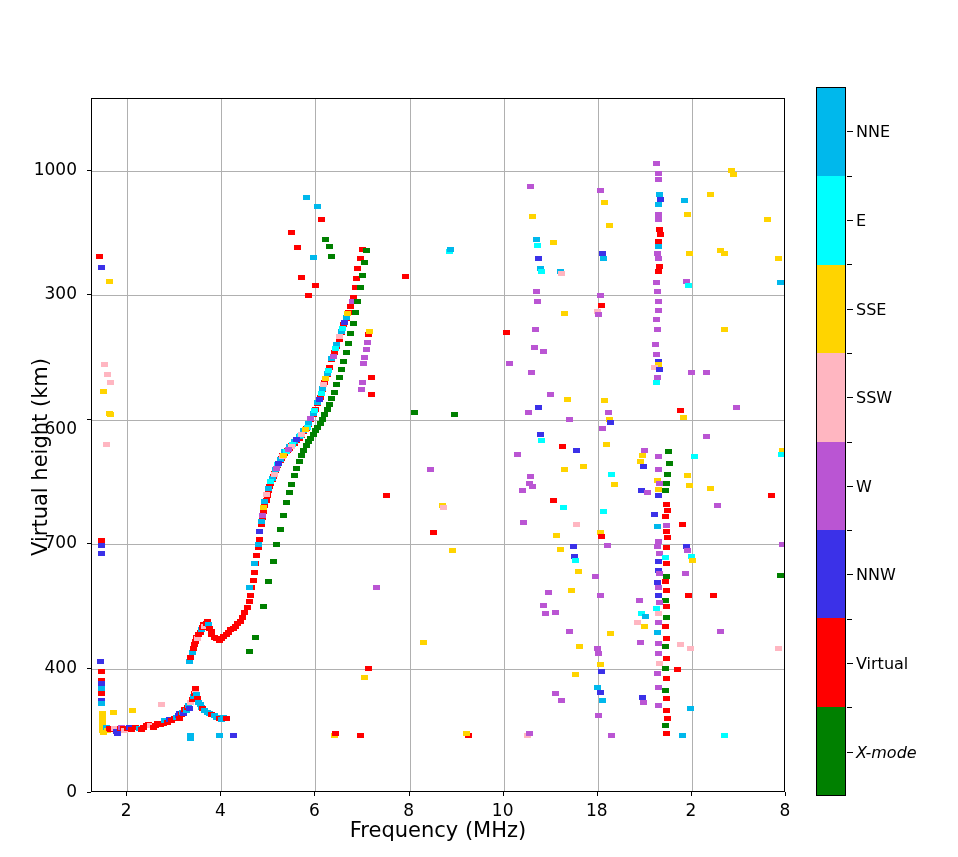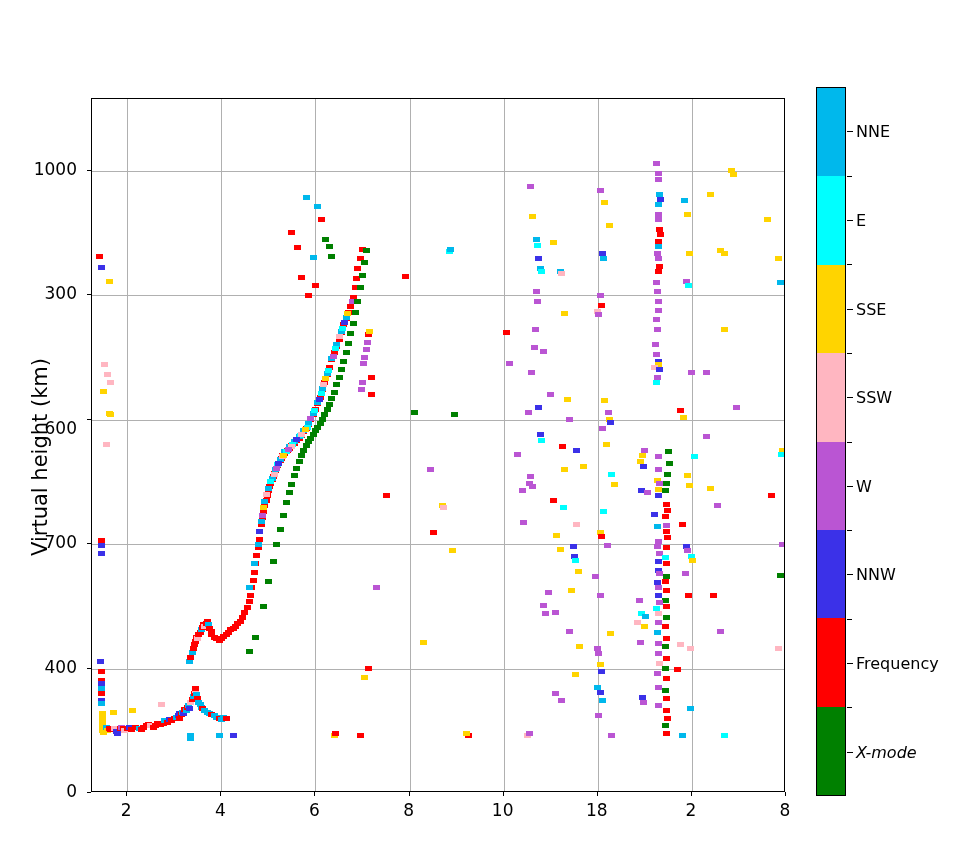--- a/index.html
+++ b/index.html
@@ -769,20 +769,21 @@
       <div class="tick-mark-y" style="left: 87px; top: 543.031px;"></div>
       <div class="tick-label-y" style="left: 17px; top: 532.031px;">700</div>
       <div class="tick-mark-y" style="left: 87px; top: 418.547px;"></div>
       <div class="tick-label-y" style="left: 17px; top: 418px;">600</div>
       <div class="tick-mark-y" style="left: 87px; top: 294.063px;"></div>
       <div class="tick-label-y" style="left: 17px; top: 283.063px;">300</div>
       <div class="tick-mark-y" style="left: 87px; top: 169.578px;"></div>
       <div class="tick-label-y" style="left: 17px; top: 158.578px;">1000</div>
     </div>
 
+  <div id="xlabel">Frequency (MHz)</div>
   <div id="ylabel">Virtual height (km)</div>
 
   <div id="colorbar">
       <div class="cb-band" style="height: 12.5%; background: rgb(0, 184, 236);"></div>
       <div class="cb-band" style="height: 12.5%; background: rgb(0, 255, 255);"></div>
       <div class="cb-band" style="height: 12.5%; background: rgb(255, 212, 0);"></div>
       <div class="cb-band" style="height: 12.5%; background: rgb(255, 182, 193);"></div>
       <div class="cb-band" style="height: 12.5%; background: rgb(186, 85, 211);"></div>
       <div class="cb-band" style="height: 12.5%; background: rgb(59, 49, 232);"></div>
       <div class="cb-band" style="height: 12.5%; background: rgb(255, 0, 0);"></div>
@@ -802,19 +803,19 @@
       <div class="cb-tick" style="top: 397.188px;"></div>
       <div class="cb-label" style="top: 397.188px;">SSW</div>
       <div class="cb-tick" style="top: 441.5px; width: 5px;"></div>
       <div class="cb-tick" style="top: 485.812px;"></div>
       <div class="cb-label" style="top: 485.812px;">W</div>
       <div class="cb-tick" style="top: 530.125px; width: 5px;"></div>
       <div class="cb-tick" style="top: 574.438px;"></div>
       <div class="cb-label" style="top: 574.438px;">NNW</div>
       <div class="cb-tick" style="top: 618.75px; width: 5px;"></div>
       <div class="cb-tick" style="top: 663.062px;"></div>
-      <div class="cb-label" style="top: 663.062px;">Frequency</div>
+      <div class="cb-label" style="top: 663.062px;">Virtual</div>
       <div class="cb-tick" style="top: 707.375px; width: 5px;"></div>
       <div class="cb-tick" style="top: 751.688px;"></div>
       <div class="cb-label" style="top: 751.688px; font-style: italic;">X-mode</div>
     </div>
 
 </div>
 
 </body></html>

